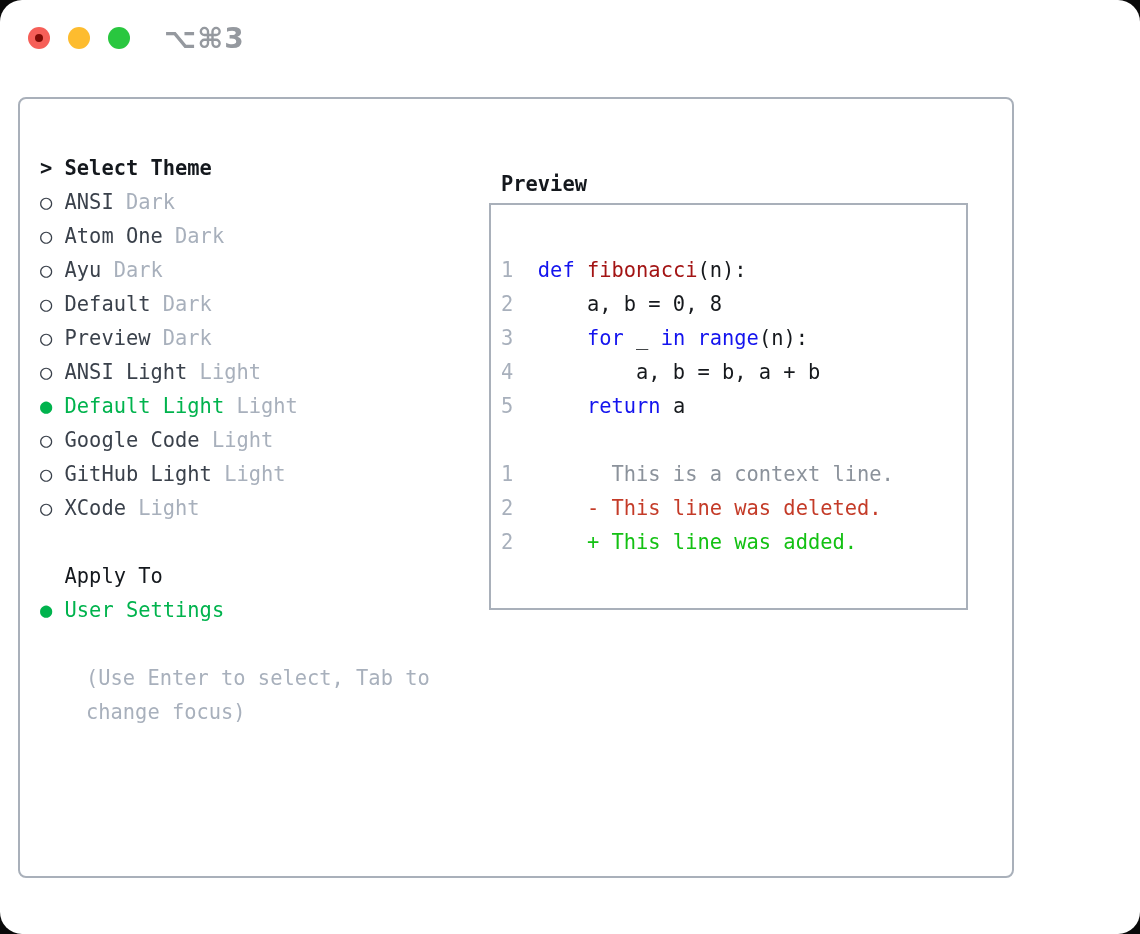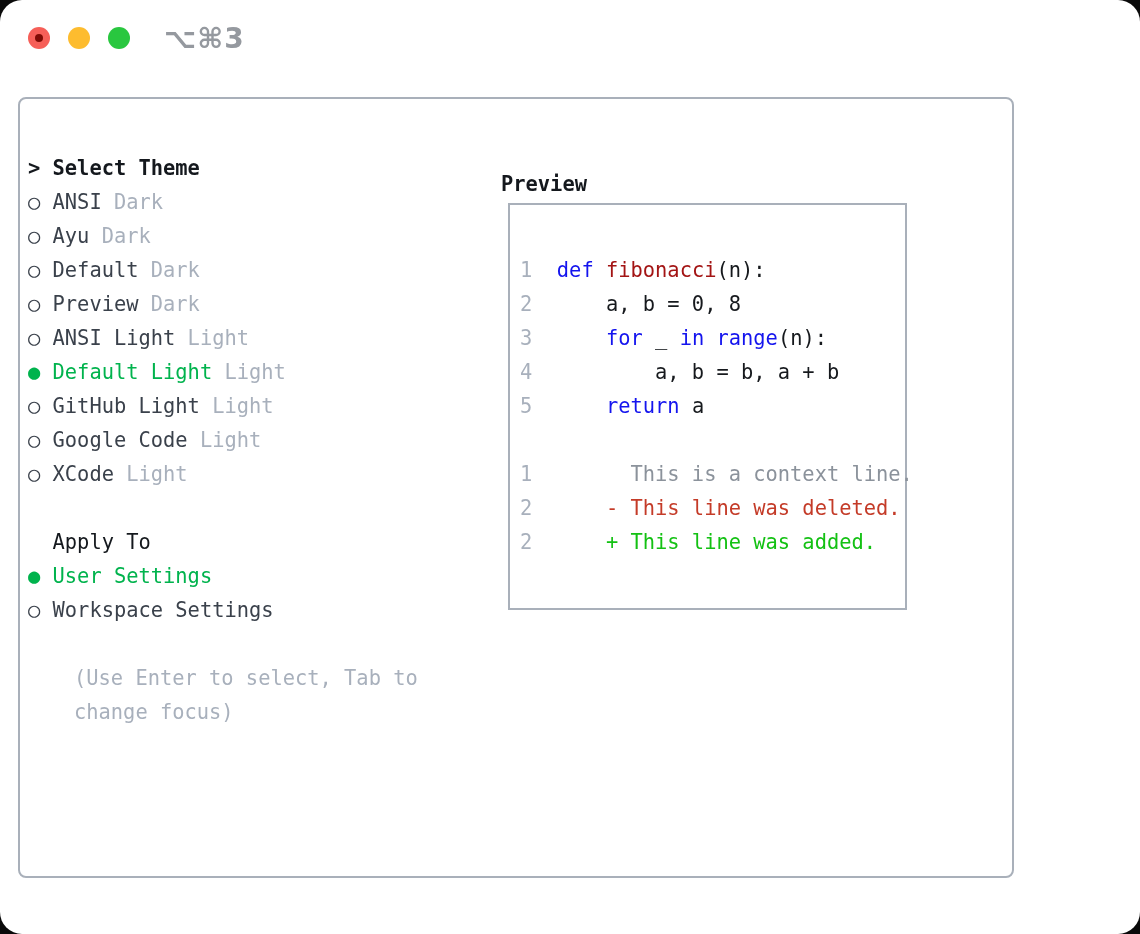--- a/index.html
+++ b/index.html
@@ -15,32 +15,32 @@
   .light .dot{position:absolute;left:7px;top:7px;width:8px;height:8px;border-radius:50%;
               background:var(--tl-red-dot);}
   .win-title{position:absolute;left:164px;top:22px;font-family:"DejaVu Sans","Liberation Sans",sans-serif;
              font-size:28px;font-weight:bold;color:var(--title-gray);letter-spacing:1px;}
 
   
   .main-box{position:absolute;left:18px;top:97px;width:996px;height:781px;box-sizing:border-box;
             border:2px solid var(--border);border-radius:8px;background:#fff;}
 
   
-  .left-col{position:absolute;left:8px;top:52px;font-size:20.4px;}
+  .left-col{position:absolute;left:20px;top:52px;font-size:20.4px;}
   .row{height:34px;line-height:34px;white-space:pre;color:var(--text-dark);}
   .row .hdr{font-weight:bold;color:var(--text-black);}
   .row .hdr2{color:var(--text-black);}
   .row .sfx{color:var(--muted);text-align:center;}
   .row.selected .radio,.row.selected .nm{color:var(--green-ui);}
   .row .muted{color:var(--muted);margin-left:46px;}
 
   
   .preview-head{position:absolute;left:481px;top:68px;height:34px;line-height:34px;
                 font-size:20.4px;font-weight:bold;color:var(--text-black);}
-  .preview-box{position:absolute;left:488px;top:104px;width:399px;height:407px;box-sizing:border-box;
+  .preview-box{position:absolute;left:469px;top:104px;width:479px;height:407px;box-sizing:border-box;
                border:2px solid var(--border);background:#fff;}
   .preview-code{position:absolute;left:10px;top:48px;font-size:20.4px;}
   .preview-code .row{color:var(--code-black);}
   .tk-num{color:var(--num-gray);}
   .tk-kw{color:var(--kw-blue);}
   .tk-fn{color:var(--fn-red);}
   .tk-pl{color:var(--code-black);}
   .tk-ctx{color:var(--ctx-gray);}
   .tk-del{color:var(--red-del);}
   .tk-add{color:var(--green-add);}
@@ -54,32 +54,32 @@
       <span class="dot"></span>
     </span>
   <span class="light yellow"></span>
   <span class="light green"></span>
   <span class="win-title">⌥⌘3</span>
 
   <div class="main-box">
     <div class="left-col" id="left-col">
         <div class="row"><span class="hdr">&gt; </span><span class="hdr">Select Theme</span></div>
         <div class="row"><span class="radio">○ </span><span class="nm">ANSI</span><span class="sfx"> Dark</span></div>
+        <div class="row"><span class="radio">○ </span><span class="nm">Atom One</span><span class="sfx"> Dark</span></div>
         <div class="row"><span class="radio">○ </span><span class="nm">Ayu</span><span class="sfx"> Dark</span></div>
         <div class="row"><span class="radio">○ </span><span class="nm">Default</span><span class="sfx"> Dark</span></div>
         <div class="row"><span class="radio">○ </span><span class="nm">Preview</span><span class="sfx"> Dark</span></div>
         <div class="row"><span class="radio">○ </span><span class="nm">ANSI Light</span><span class="sfx"> Light</span></div>
         <div class="row selected"><span class="radio">● </span><span class="nm">Default Light</span><span class="sfx"> Light</span></div>
+        <div class="row"><span class="radio">○ </span><span class="nm">Google Code</span><span class="sfx"> Light</span></div>
         <div class="row"><span class="radio">○ </span><span class="nm">GitHub Light</span><span class="sfx"> Light</span></div>
-        <div class="row"><span class="radio">○ </span><span class="nm">Google Code</span><span class="sfx"> Light</span></div>
         <div class="row"><span class="radio">○ </span><span class="nm">XCode</span><span class="sfx"> Light</span></div>
         <div class="row">&nbsp;</div>
         <div class="row"><span class="hdr2">  Apply To</span></div>
         <div class="row selected"><span class="radio">● </span><span class="nm">User Settings</span></div>
-        <div class="row"><span class="radio">○ </span><span class="nm">Workspace Settings</span></div>
         <div class="row">&nbsp;</div>
         <div class="row"><span class="muted">(Use Enter to select, Tab to</span></div>
         <div class="row"><span class="muted">change focus)</span></div>
       </div>
 
     <div class="preview-head">Preview</div>
     <div class="preview-box">
       <div class="preview-code" id="preview-code">
           <div class="row"><span class="tk-num">1</span><span class="tk-pl">  </span><span class="tk-kw">def</span><span class="tk-pl"> </span><span class="tk-fn">fibonacci</span><span class="tk-pl">(n):</span></div>
           <div class="row"><span class="tk-num">2</span><span class="tk-pl">      a, b = 0, 8</span></div>

